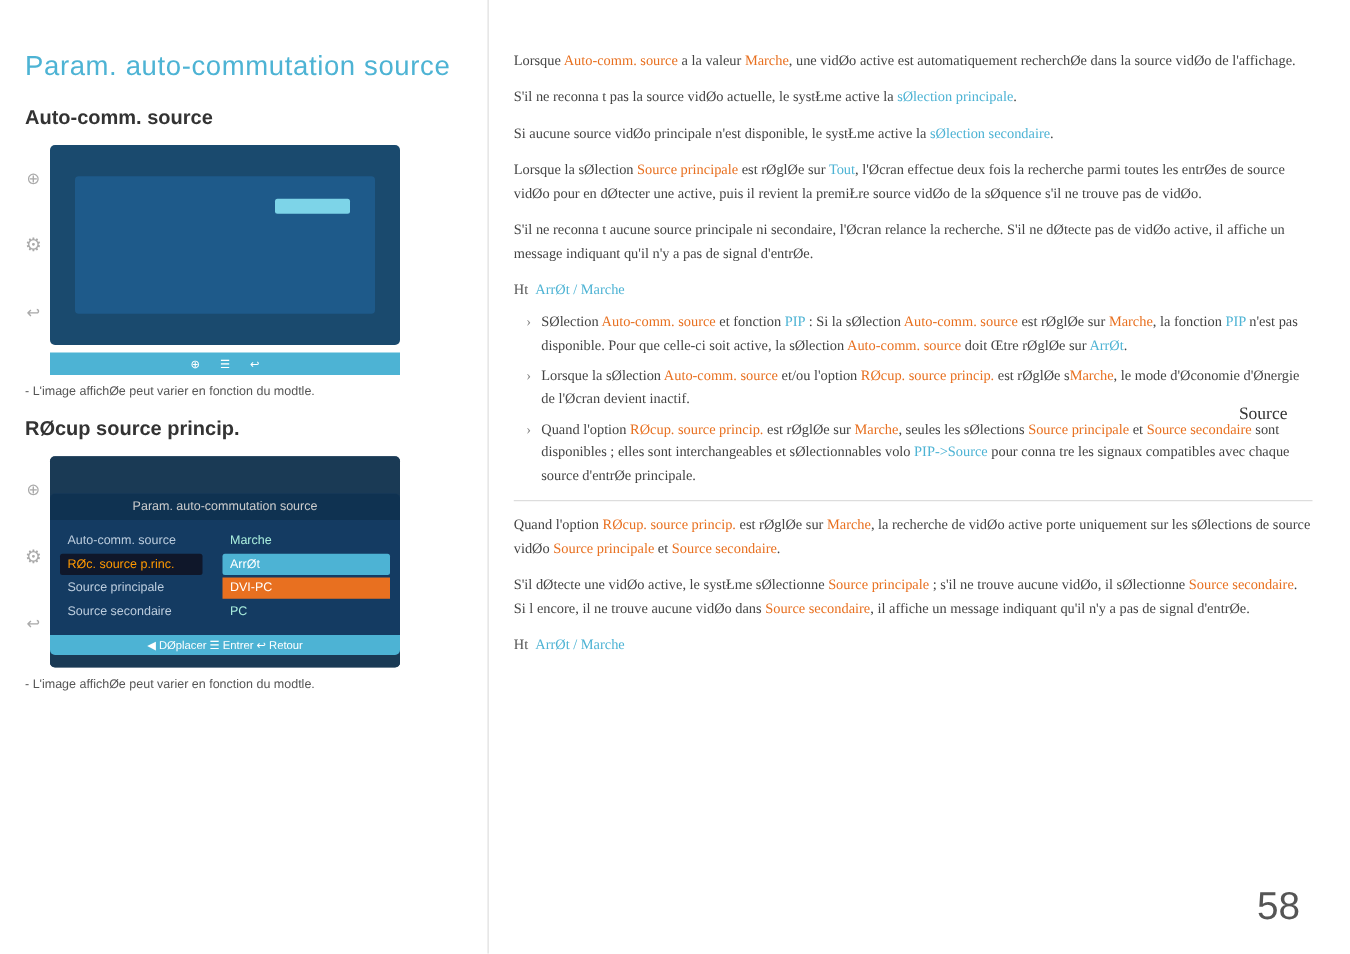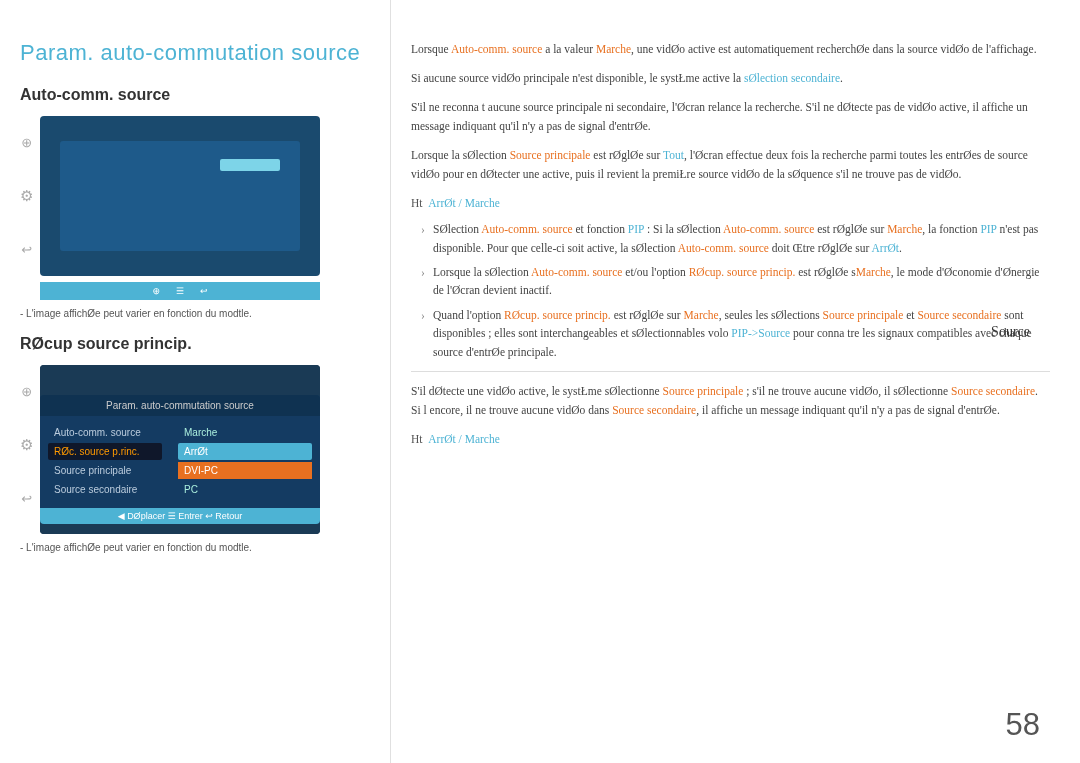--- a/index.html
+++ b/index.html
@@ -284,51 +284,57 @@
 
   <p class="note2">L'image affichØe peut varier en fonction du modtle.</p>
 </div>
 
 <div class="right-panel">
 
   <p class="paragraph">
     Lorsque <span class="text-orange">Auto-comm. source</span> a la valeur <span class="text-orange">Marche</span>, une vidØo active est automatiquement recherchØe dans la source vidØo de l'affichage.
   </p>
 
+  <p class="paragraph">
+    S'il ne reconna t pas la source vidØo actuelle, le systŁme active la <span class="text-blue">sØlection principale</span>.
+  </p>
 
   <p class="paragraph">
     Si aucune source vidØo principale n'est disponible, le systŁme active la <span class="text-blue">sØlection secondaire</span>.
   </p>
 
   <p class="paragraph">
+    Lorsque la sØlection <span class="text-orange">Source principale</span> est rØglØe sur <span class="text-blue">Tout</span>, l'Øcran effectue deux fois la recherche parmi toutes les entrØes de source vidØo pour en dØtecter une active, puis il revient  la premiŁre source vidØo de la sØquence s'il ne trouve pas de vidØo.
+  </p>
+
+  <p class="paragraph">
     S'il ne reconna t aucune source principale ni secondaire, l'Øcran relance la recherche. S'il ne dØtecte pas de vidØo active, il affiche un message indiquant qu'il n'y a pas de signal d'entrØe.
-  </p>
-
-  <p class="paragraph">
-    Lorsque la sØlection <span class="text-orange">Source principale</span> est rØglØe sur <span class="text-blue">Tout</span>, l'Øcran effectue deux fois la recherche parmi toutes les entrØes de source vidØo pour en dØtecter une active, puis il revient  la premiŁre source vidØo de la sØquence s'il ne trouve pas de vidØo.
   </p>
 
   <p class="hint-line">
     Ht &nbsp;<span class="text-blue">ArrØt / Marche</span>
   </p>
 
   <div class="bullet-list">
     <div class="bullet-item">
       SØlection <span class="text-orange">Auto-comm. source</span> et fonction <span class="text-blue">PIP</span> : Si la sØlection <span class="text-orange">Auto-comm. source</span> est rØglØe sur <span class="text-orange">Marche</span>, la fonction <span class="text-blue">PIP</span> n'est pas disponible. Pour que celle-ci soit active, la sØlection <span class="text-orange">Auto-comm. source</span> doit Œtre rØglØe sur <span class="text-blue">ArrØt</span>.
     </div>
     <div class="bullet-item">
       Lorsque la sØlection <span class="text-orange">Auto-comm. source</span> et/ou l'option <span class="text-orange">RØcup. source princip.</span> est rØglØe s<span class="text-orange">Marche</span>, le mode d'Øconomie d'Ønergie de l'Øcran devient inactif.
     </div>
     <div class="bullet-item">
       Quand l'option <span class="text-orange">RØcup. source princip.</span> est rØglØe sur <span class="text-orange">Marche</span>, seules les sØlections <span class="text-orange">Source principale</span> et <span class="text-orange">Source secondaire</span> sont disponibles ; elles sont interchangeables et sØlectionnables  volo <span class="text-blue">PIP-&gt;Source</span> pour conna tre les signaux compatibles avec chaque source d'entrØe principale.
     </div>
   </div>
 
   <hr class="divider">
 
+  <p class="paragraph">
+    Quand l'option <span class="text-orange">RØcup. source princip.</span> est rØglØe sur <span class="text-orange">Marche</span>, la recherche de vidØo active porte uniquement sur les sØlections de source vidØo <span class="text-orange">Source principale</span> et <span class="text-orange">Source secondaire</span>.
+  </p>
 
   <p class="paragraph">
     S'il dØtecte une vidØo active, le systŁme sØlectionne <span class="text-orange">Source principale</span> ; s'il ne trouve aucune vidØo, il sØlectionne <span class="text-orange">Source secondaire</span>. Si l  encore, il ne trouve aucune vidØo dans <span class="text-orange">Source secondaire</span>, il affiche un message indiquant qu'il n'y a pas de signal d'entrØe.
   </p>
 
   <p class="hint-line">
     Ht &nbsp;<span class="text-blue">ArrØt / Marche</span>
   </p>
 
   <span style="position:absolute;right:50px;top:321px;font-size:14px;color:#333;">Source</span>

